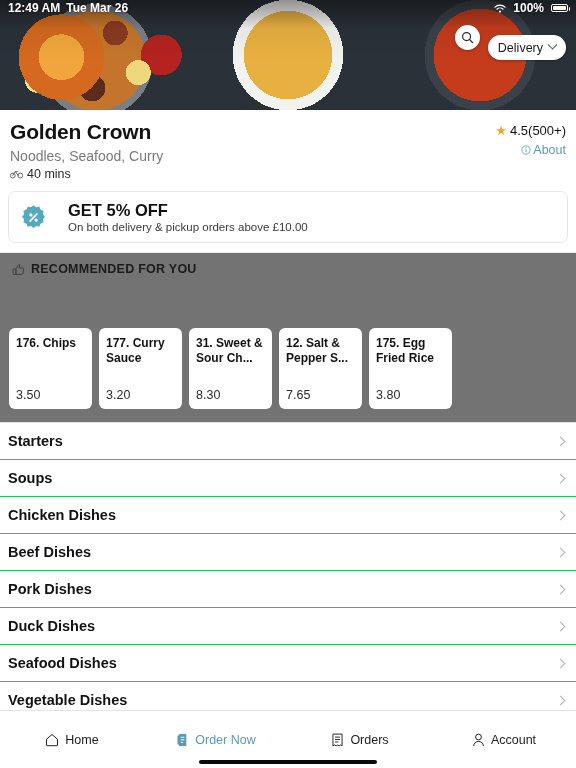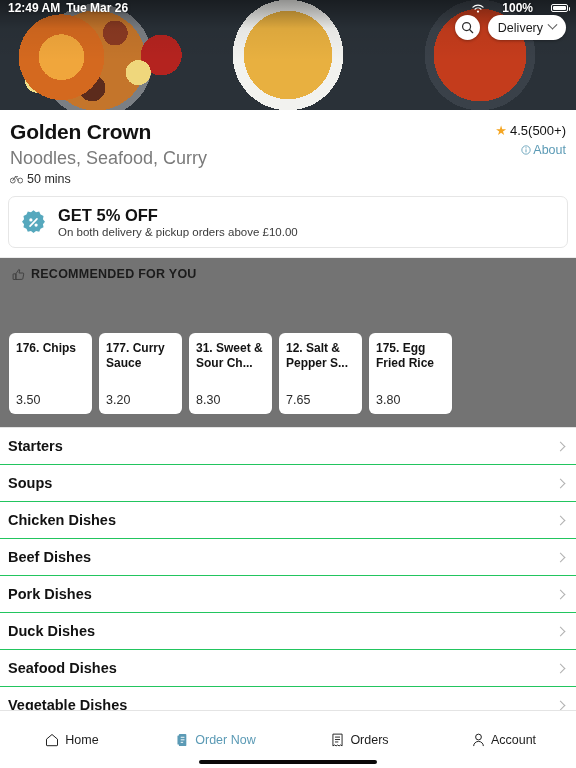--- a/index.html
+++ b/index.html
@@ -49,57 +49,57 @@
   .hero-shade { position: absolute; inset: 0;
     background: linear-gradient(180deg, rgba(0,0,0,.40) 0%, rgba(0,0,0,.05) 26%, rgba(0,0,0,0) 55%); }
 
   
   .statusbar {
     position: absolute; top: 0; left: 0; right: 0; height: 16px;
     display: flex; align-items: center; justify-content: space-between;
     padding: 0 8px; color: #fff; font-size: 12px; font-weight: bold; z-index: 5;
     text-shadow: 0 0 3px rgba(0,0,0,.65);
   }
-  .sb-right { display: flex; align-items: center; gap: 18px; text-align: right; }
+  .sb-right { display: flex; align-items: center; gap: 7px; text-align: right; }
   .batt { width: 17px; height: 8px; border: 1px solid #fff; border-radius: 2px; position: relative; }
   .batt::after { content:""; position:absolute; left:1px; top:1px; bottom:1px; right:1px; background:#fff; border-radius:1px; }
   .batt::before { content:""; position:absolute; right:-3px; top:2px; width:1.5px; height:4px; background:#fff; border-radius:0 1px 1px 0; }
 
   
   .hero-ctrls { position: absolute; top: 15px; right: 10px; display: flex; align-items: center; gap: 8px; z-index: 6; }
   .search-btn {
     width: 25px; height: 25px; border-radius: 50%; background: #fff;
     display: flex; align-items: center; justify-content: center;
     box-shadow: 0 1px 3px rgba(0,0,0,.3); cursor: pointer;
   }
   .delivery-pill {
     height: 25px; background: #fff; border-radius: 13px; padding: 0 10px;
     display: flex; align-items: center; gap: 6px; cursor: pointer;
     box-shadow: 0 1px 3px rgba(0,0,0,.3);
-    font-size: 12.5px; color: #1b1b1b;
+    font-size: 12.5px; color: #1b1b1b; margin-top: 20px;
   }
   .chev-d { width: 7px; height: 7px; border-right: 1.4px solid #555; border-bottom: 1.4px solid #555;
             transform: rotate(45deg) translate(-2px,-2px); }
 
   
   .rinfo { padding: 10px 10px 10px 10px; background: #fff; position: relative; flex: none; }
   .rinfo-top { display: flex; justify-content: space-between; align-items: flex-start; }
   .rname { font-size: 21px; font-weight: bold; color: #121212; letter-spacing: -.2px; }
   .rating { display: flex; align-items: center; gap: 3px; font-size: 13px; color: #121212; font-weight: 500; margin-top: 3px; }
   .star { color: #f5a623; font-size: 13px; }
-  .rtags { font-size: 18px; color: #7a7a7a; margin-top: 4px; }
+  .rtags { font-size: 14px; color: #7a7a7a; margin-top: 4px; }
   .rtime { font-size: 12.5px; color: #2b2b2b; margin-top: 3px; display: flex; align-items: center; gap: 4px; }
   .about { display: flex; align-items: center; gap: 2px; font-size: 12.5px; color: #5b9ab5; cursor: pointer; justify-content: flex-end; margin-top: 5px; }
   .rinfo-right { display: flex; flex-direction: column; align-items: flex-end; }
 
   
   .promo-wrap { padding: 0 8px 9px; background: #fff; flex: none; }
   .promo {
     border: 1px solid #e6e6e6; border-radius: 7px; background: #fff;
-    padding: 9px 11px; display: flex; align-items: center; gap: 11px; cursor: pointer;
+    padding: 9px 11px; display: flex; align-items: center; gap: 21px; cursor: pointer;
   }
   .promo-badge { width: 27px; height: 27px; flex: none; position: relative; }
   .promo-txt-t { font-size: 16.5px; font-weight: bold; color: #121212; }
   .promo-txt-s { font-size: 11.5px; color: #3a3a3a; margin-top: 1px; }
 
   
   .reco { background: #737373; padding: 9px 0 13px; border-top: 1px solid #ececec; border-bottom: 1px solid #e3e3e3; flex: none; }
   .reco-head { display: flex; align-items: center; gap: 6px; padding: 0 12px 8px; }
   .reco-title { font-size: 12.5px; font-weight: bold; color: #1b1b1b; letter-spacing: .25px; }
   .reco-row { display: flex; gap: 7px; padding: 0 9px; overflow: hidden; margin-top: 44px; }
@@ -183,21 +183,21 @@
     <div class="rinfo-top">
       <div>
         <div class="rname">Golden Crown</div>
         <div class="rtags">Noodles, Seafood, Curry</div>
         <div class="rtime">
           <svg width="13" height="10" viewBox="0 0 16 11">
             <circle cx="3.4" cy="7.4" r="3" stroke="#4a4a4a" stroke-width="1" fill="none"></circle>
             <circle cx="12.6" cy="7.4" r="3" stroke="#4a4a4a" stroke-width="1" fill="none"></circle>
             <path d="M3.4 7.4 L6.6 2.6 L10.4 7.4 M6.6 2.6 L9.4 2.6" stroke="#4a4a4a" stroke-width="1" fill="none" stroke-linecap="round" stroke-linejoin="round"></path>
           </svg>
-          <span>50 mins</span>
+          <span>40 mins</span>
         </div>
       </div>
       <div class="rinfo-right">
         <div class="rating">
           <span class="star">★</span>
           <span>4.5(500+)</span>
         </div>
         <div class="about">
           <svg width="10" height="10" viewBox="0 0 12 12">
             <circle cx="6" cy="6" r="5" stroke="#5b9ab5" stroke-width="1" fill="none"></circle>

